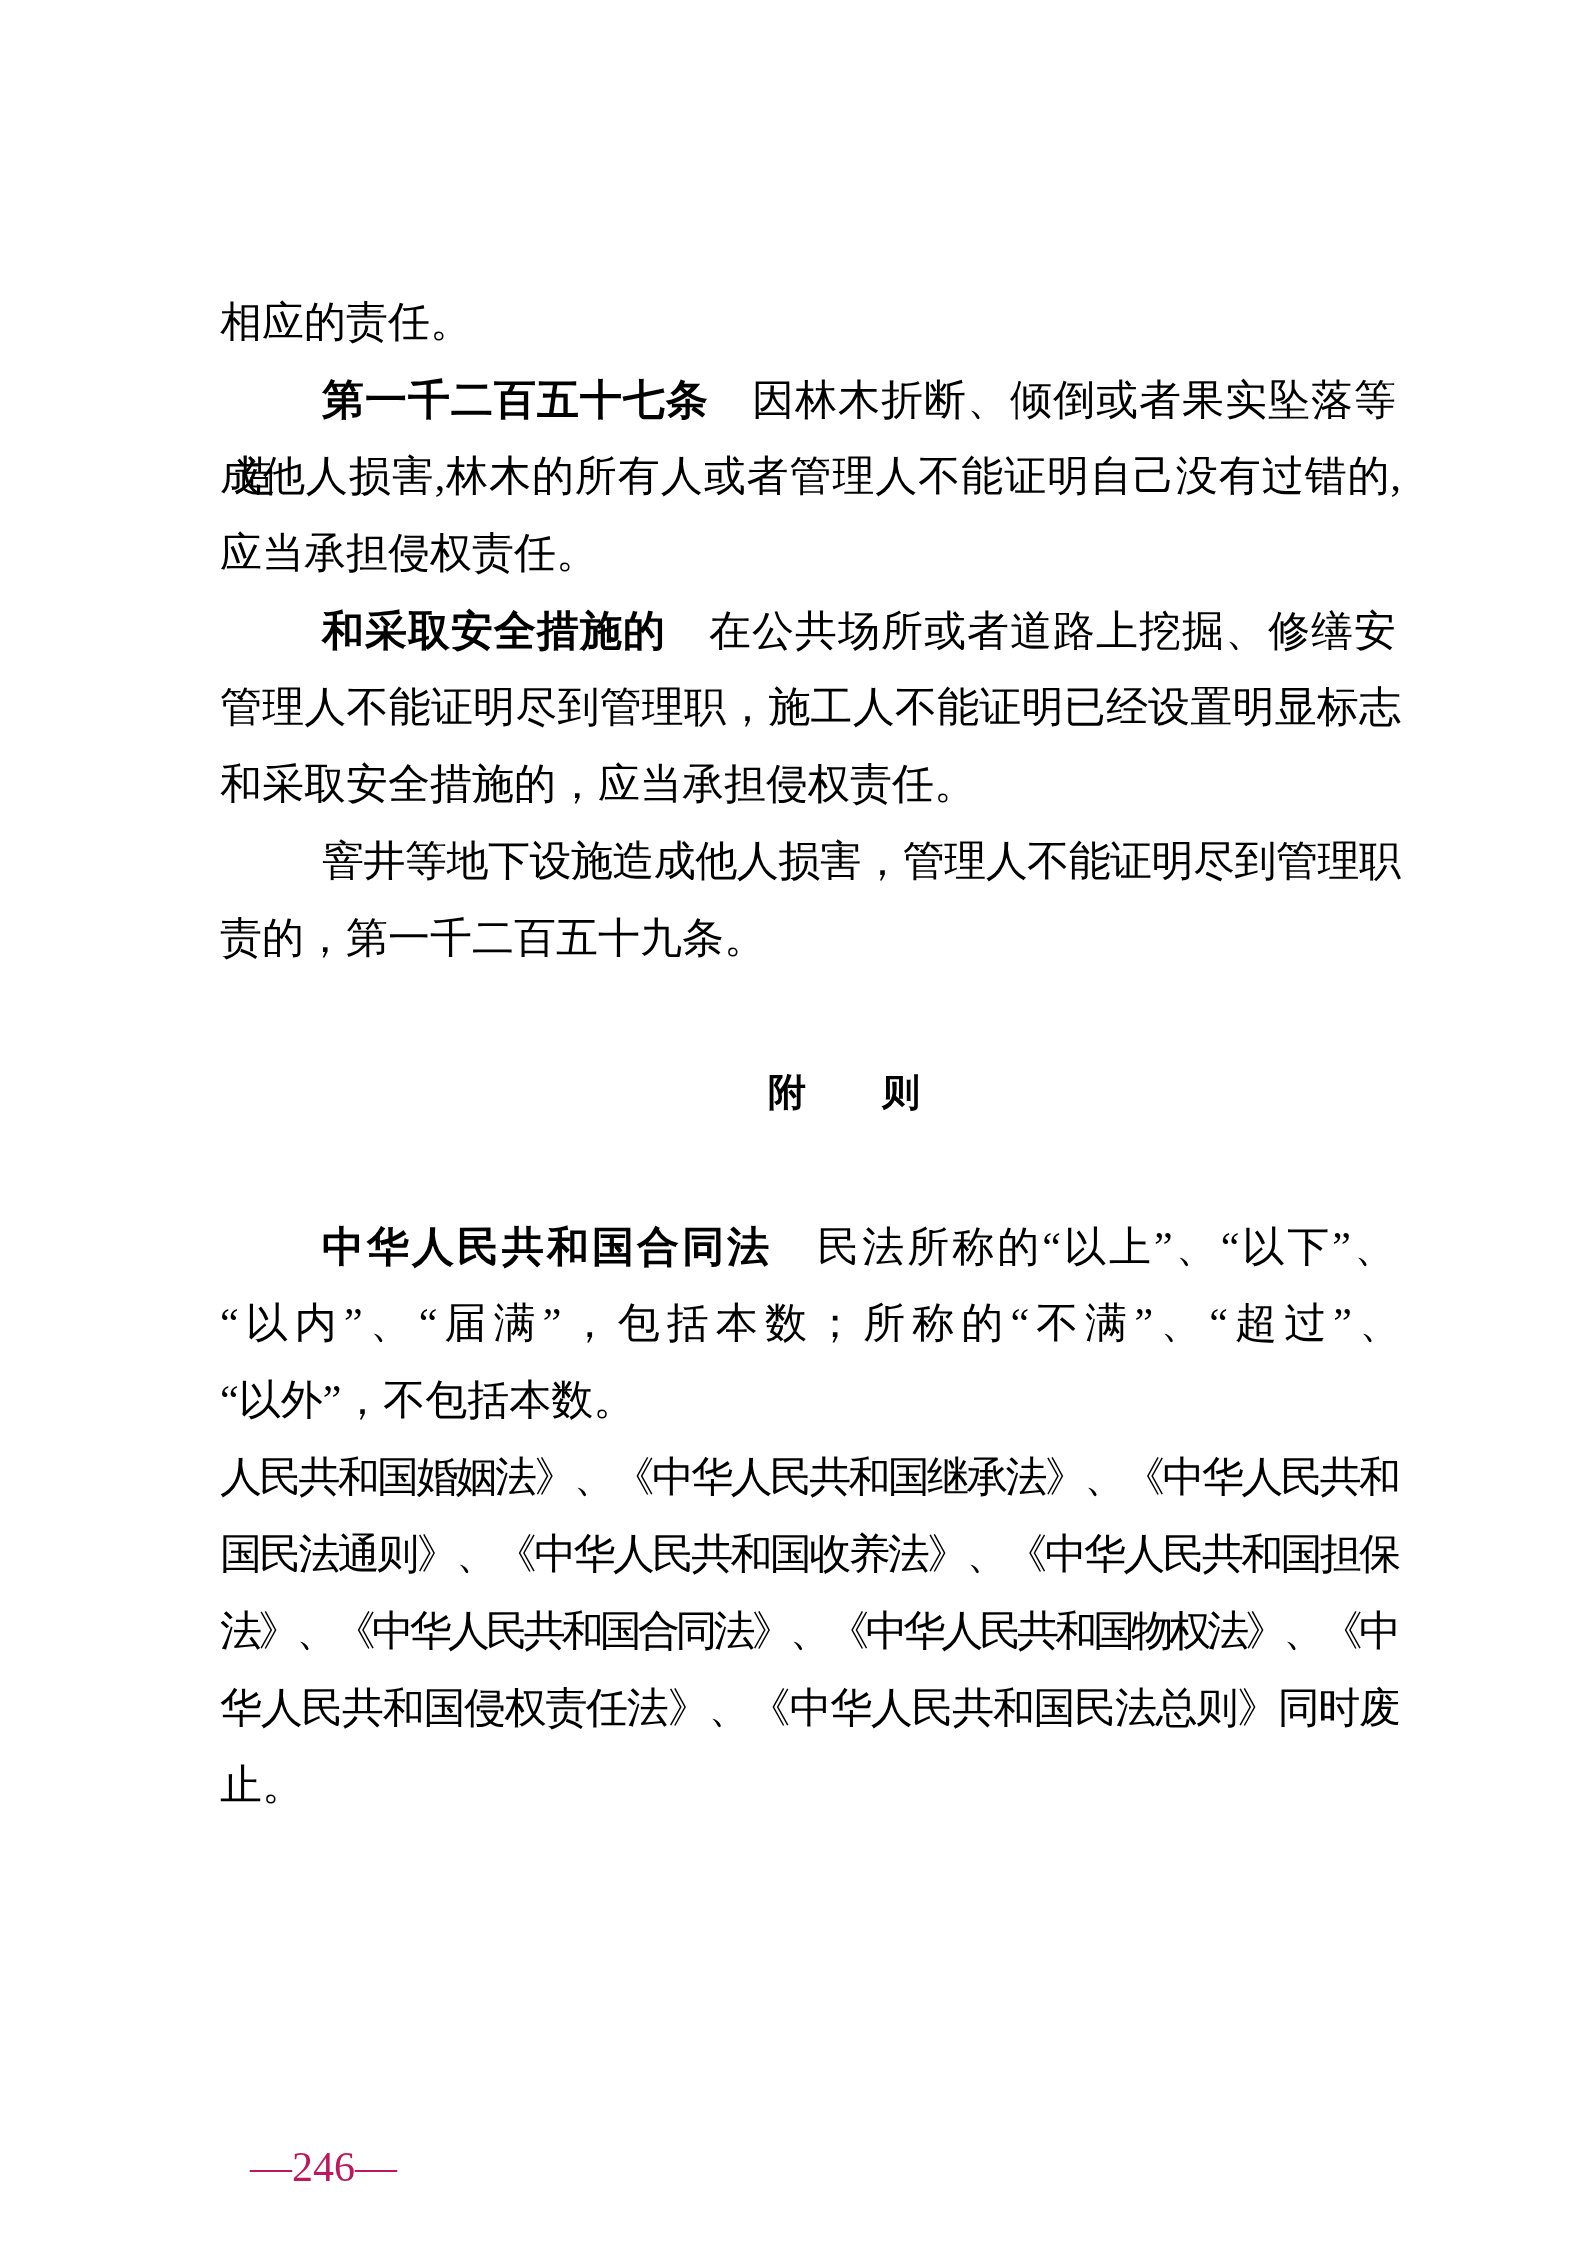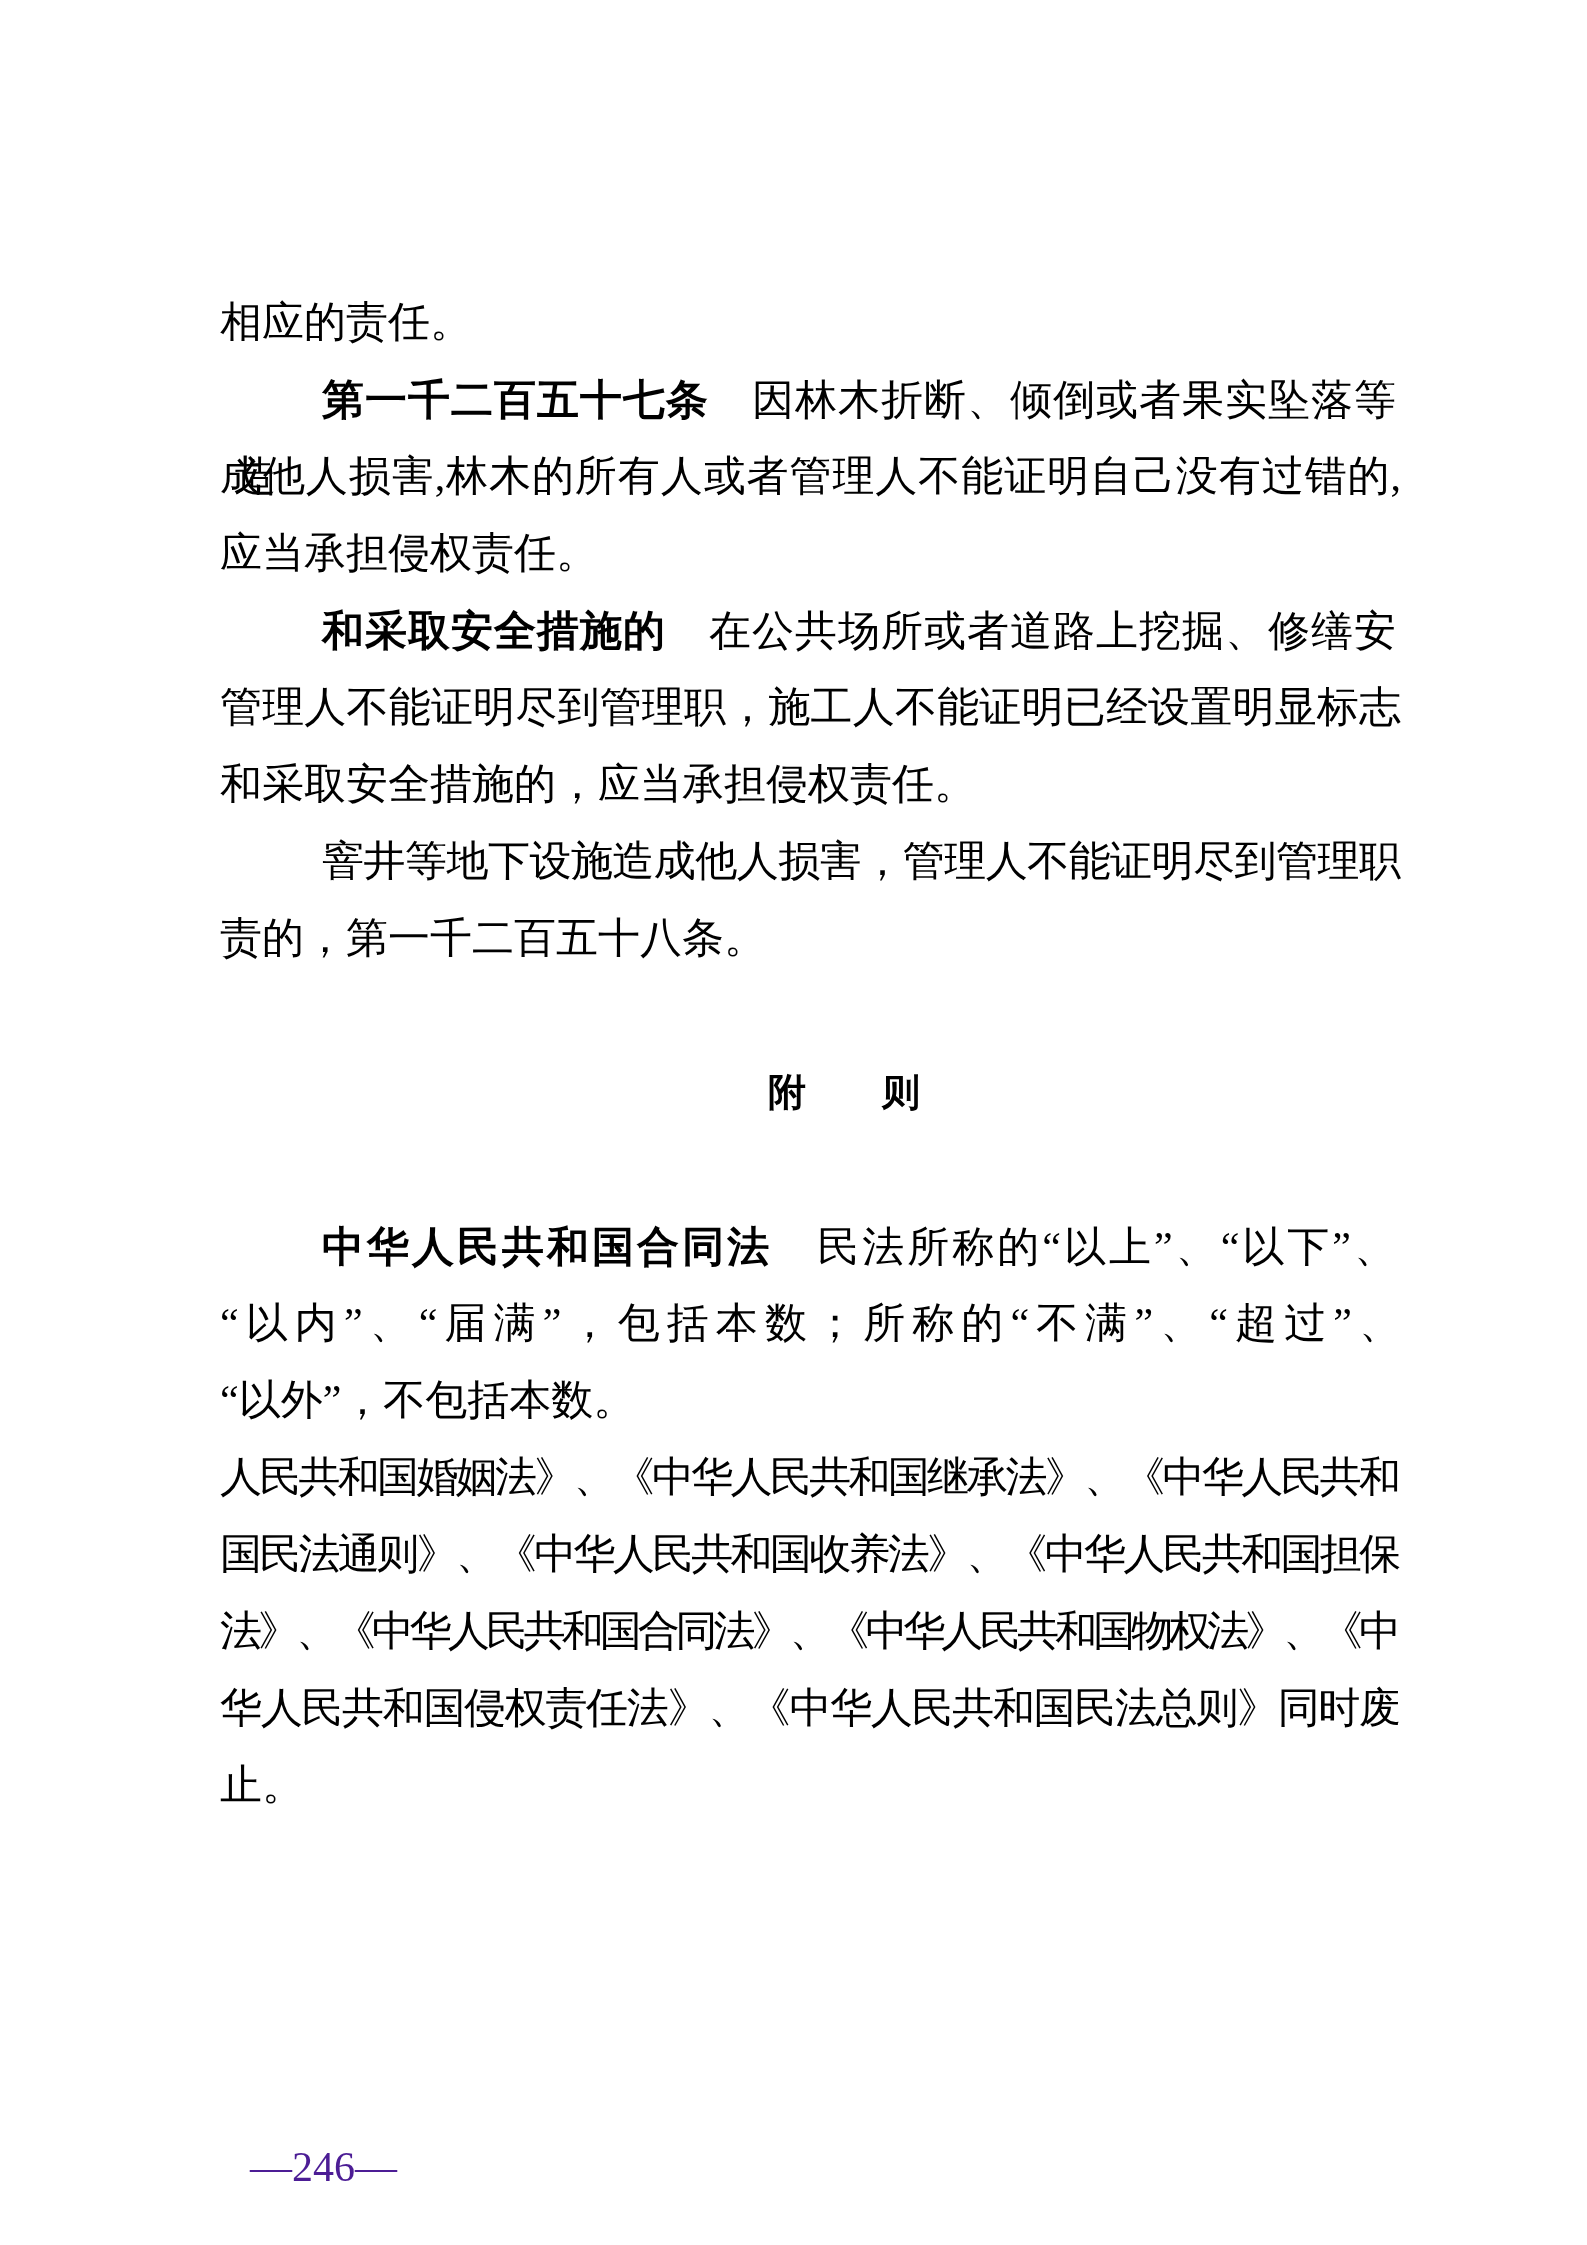--- a/index.html
+++ b/index.html
@@ -48,37 +48,37 @@
     font-size:38px;
     text-align:left;
   }
   .footer{
     position:absolute;
     left:250px;
     top:2143px;
     font-size:42px;
     line-height:48px;
     font-family:"Liberation Serif", serif;
-    color:#4c1d95;
+    color:#be185d;
   }
 </style>
 </head>
 <body>
 
 <div class="page">
   <div class="textblock">
       <div class="line left">相应的责任。</div>
       <div class="line justify indent"><b class="art">第一千二百五十七条</b>　因林木折断、倾倒或者果实坠落等造</div>
       <div class="line justify tight">成他人损害,林木的所有人或者管理人不能证明自己没有过错的,</div>
       <div class="line left">应当承担侵权责任。</div>
       <div class="line justify indent"><b class="art">和采取安全措施的</b>　在公共场所或者道路上挖掘、修缮安</div>
       <div class="line justify tight">管理人不能证明尽到管理职，施工人不能证明已经设置明显标志</div>
       <div class="line left">和采取安全措施的，应当承担侵权责任。</div>
       <div class="line justify indent tight">窨井等地下设施造成他人损害，管理人不能证明尽到管理职</div>
-      <div class="line left">责的，第一千二百五十八条。</div>
+      <div class="line left">责的，第一千二百五十九条。</div>
       <div class="line left"></div>
       <div class="heading-line">附　　则</div>
       <div class="line left"></div>
       <div class="line justify indent"><b class="art">中华人民共和国合同法</b>　民法所称的“以上”、“以下”、</div>
       <div class="line justify tight">“以内”、“届满”，包括本数；所称的“不满”、“超过”、</div>
       <div class="line left">“以外”，不包括本数。</div>
       <div class="line justify tight">人民共和国婚姻法》、《中华人民共和国继承法》、《中华人民共和</div>
       <div class="line justify tight">国民法通则》、《中华人民共和国收养法》、《中华人民共和国担保</div>
       <div class="line justify tight">法》、《中华人民共和国合同法》、《中华人民共和国物权法》、《中</div>
       <div class="line justify tight">华人民共和国侵权责任法》、《中华人民共和国民法总则》同时废</div>

